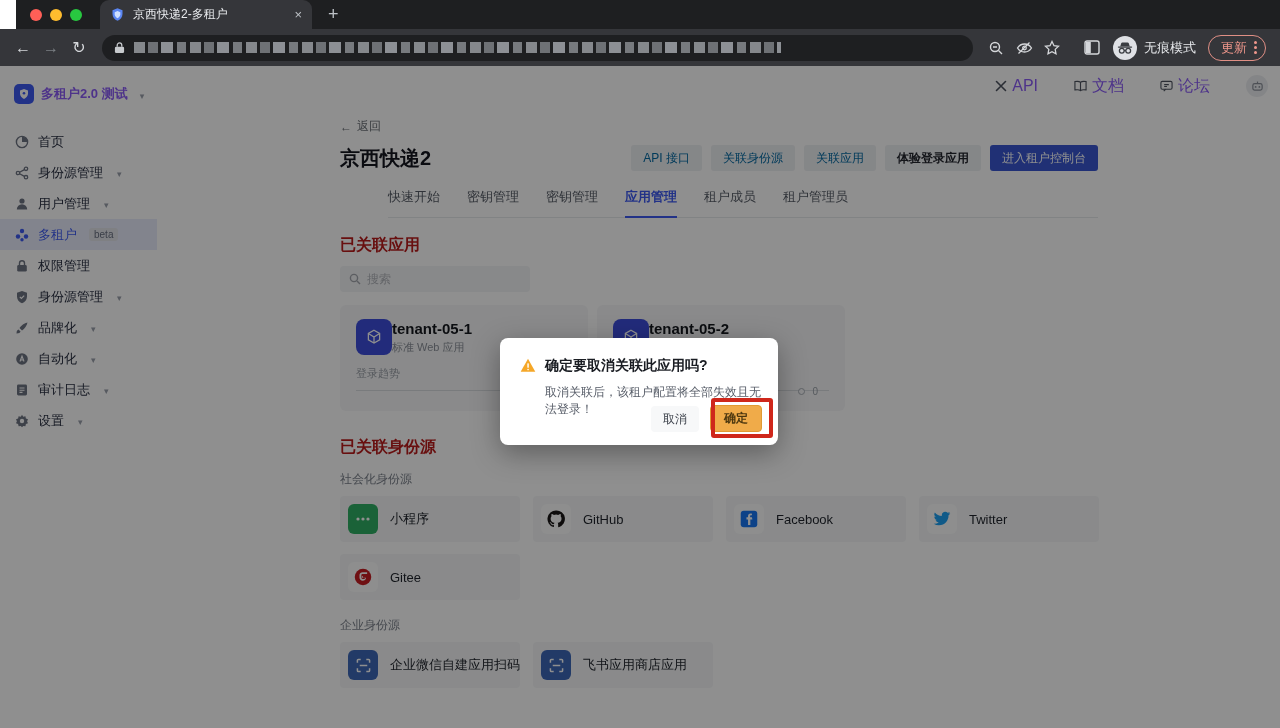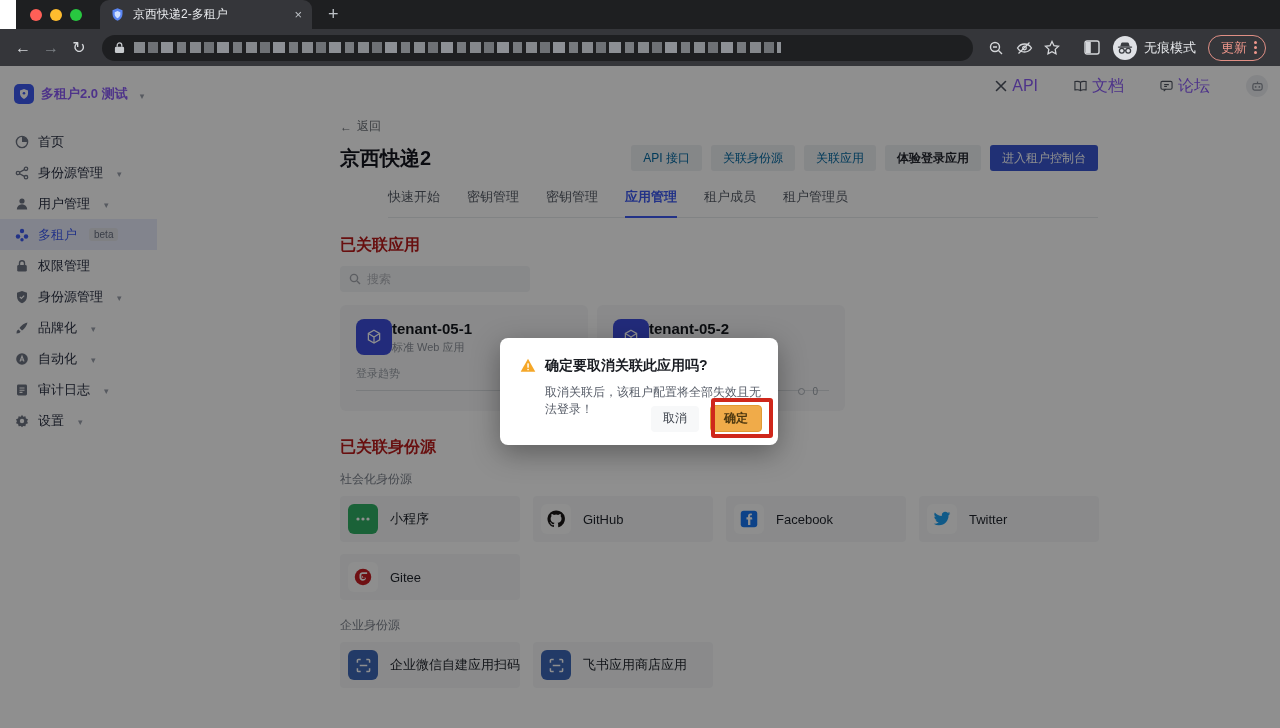--- a/index.html
+++ b/index.html
@@ -80,21 +80,21 @@
   .idp-ico { width:30px; height:30px; border-radius:6px; display:flex; align-items:center; justify-content:center; flex:none; }
   .idp-ico.tile { background:#fdfdfd; }
   .idp-label { font-size:13px; color:#1f232b; white-space:nowrap; }
 
   
   .overlay { position:absolute; left:0; top:66px; width:1280px; height:662px; background:rgba(0,0,0,0.44); z-index:40; }
   .modal { position:absolute; left:500px; top:338px; width:278px; height:107px; background:#fff; border-radius:8px; z-index:50; box-shadow:0 8px 28px rgba(0,0,0,0.35); padding:19px 16px 14px 20px; }
   .modal-head { display:flex; gap:9px; align-items:flex-start; }
   .modal-title { font-size:14px; font-weight:700; color:#1a1d23; }
   .modal-desc { font-size:12px; color:#575d68; margin:9px 0 0 25px; }
-  .modal-actions { position:absolute; right:16px; bottom:13px; display:flex; gap:11px; align-items:center; }
+  .modal-actions { position:absolute; right:16px; bottom:13px; display:flex; gap:11px; align-items:flex-end; }
   .btn-cancel { height:26px; padding:0 12px; background:#f7f8f9; border-radius:4px; font-size:12px; color:#3c414b; display:flex; align-items:center; }
   .btn-confirm { height:27px; padding:0 13px; background:#f0ab49; border:1px solid #e09a33; border-radius:4px; font-size:12px; font-weight:700; color:#4c370f; display:flex; align-items:center; }
   .annotation { position:absolute; left:711px; top:398px; width:62px; height:40px; border:4px solid #cf271b; border-radius:3px; z-index:60; pointer-events:none; }
 </style>
 </head>
 <body>
 
 <div class="tabstrip">
   <div class="lights">
     <span class="light r"></span>

